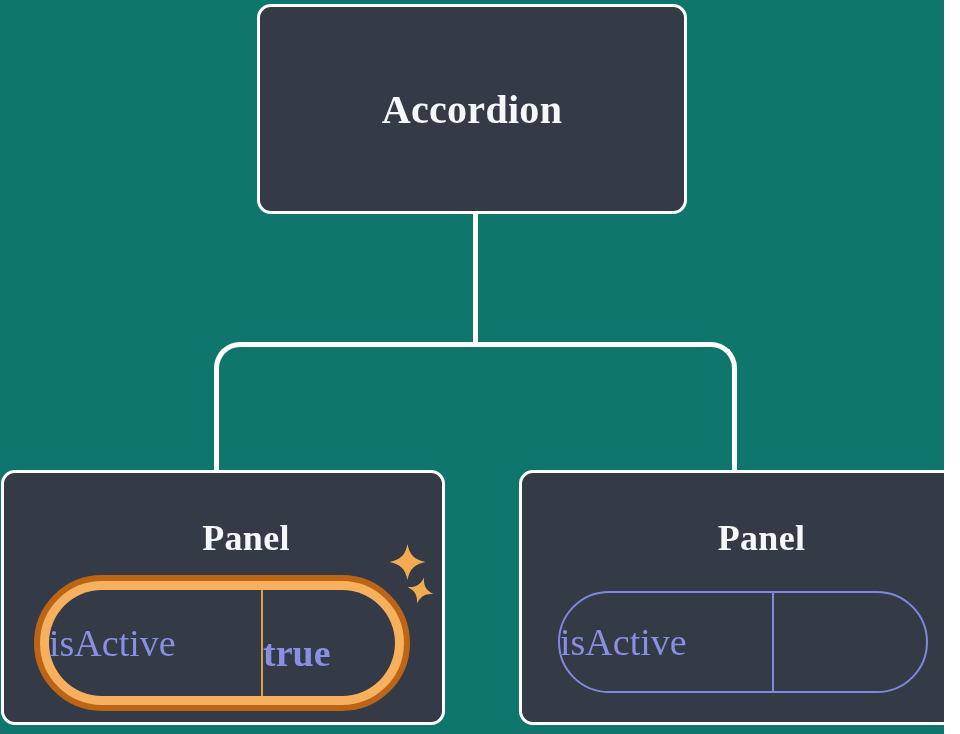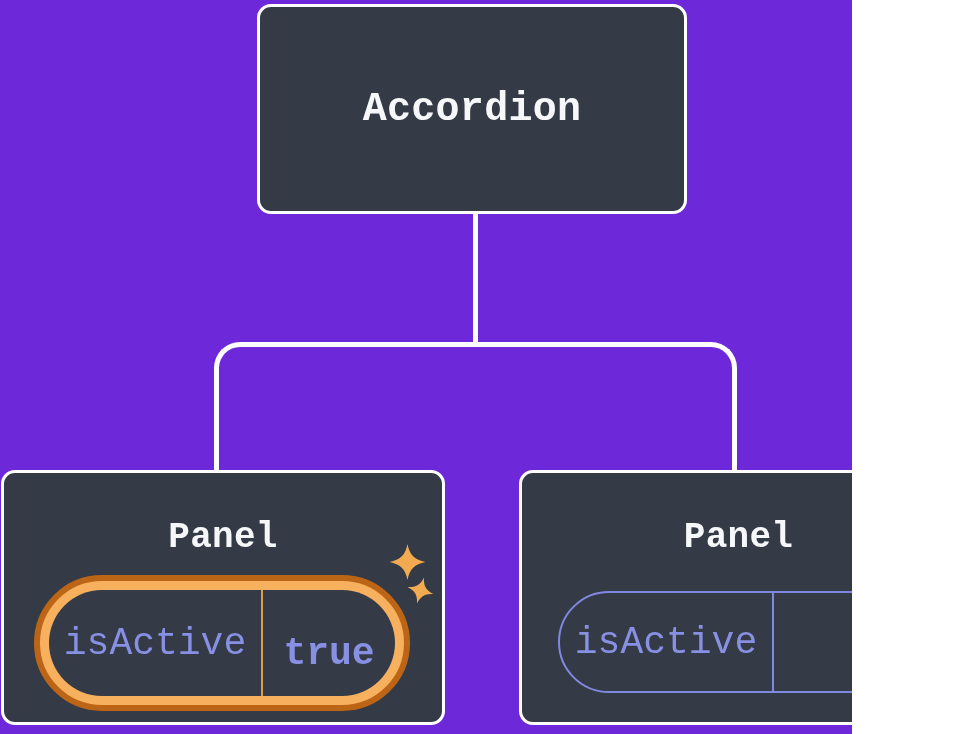--- a/index.html
+++ b/index.html
@@ -1,22 +1,22 @@
 <!DOCTYPE html>
 <html><head>
 <meta charset="utf-8">
 <style>
   html, body { margin: 0; padding: 0; }
   .stage {
     position: relative;
-    width: 852px;
+    width: 944px;
     height: 734px;
-    background: #6d28d9;
+    background: #0f766e;
     overflow: hidden;
-    font-family: Liberation Mono, monospace;
+    font-family: Liberation Serif, serif;
   }
   .node {
     position: absolute;
     background: #343a46;
     border: 3px solid #ffffff;
     border-radius: 14px;
     box-sizing: border-box;
   }
   #accordion-node {
     left: 257px; top: 4px; width: 430px; height: 210px;
@@ -49,20 +49,21 @@
   #panel-left  { left: 1px;   top: 470px; width: 444px; height: 255px; }
   #panel-right { left: 519px; top: 470px; width: 439px; height: 255px; }
   .panel-title {
     position: absolute;
     left: 0; top: 44px; width: 100%;
     text-align: center;
     color: #f6f7f9;
     font-size: 36px;
     font-weight: 600;
     letter-spacing: 0.3px;
+    padding-left: 23px;
   }
   
   .pill-glow {
     position: absolute;
     left: 30px; top: 102px;
     width: 376px; height: 136px;
     box-sizing: border-box;
     border: 6px solid #bc6516;
     background: #f7b05e;
     border-radius: 80px;
@@ -87,21 +88,21 @@
     border: 2.5px solid #8089df;
     border-radius: 60px;
     display: grid;
     grid-template-columns: 212px 2px 1fr;
     align-items: stretch;
     overflow: hidden;
   }
   .pill-cell {
     display: flex;
     align-items: center;
-    justify-content: center;
+    justify-content: flex-start;
   }
   .prop-name {
     color: #8890e4;
     font-size: 38px;
     font-weight: 400;
   }
   .prop-value {
     color: #8890e4;
     font-size: 38px;
     margin-top: 20px;

